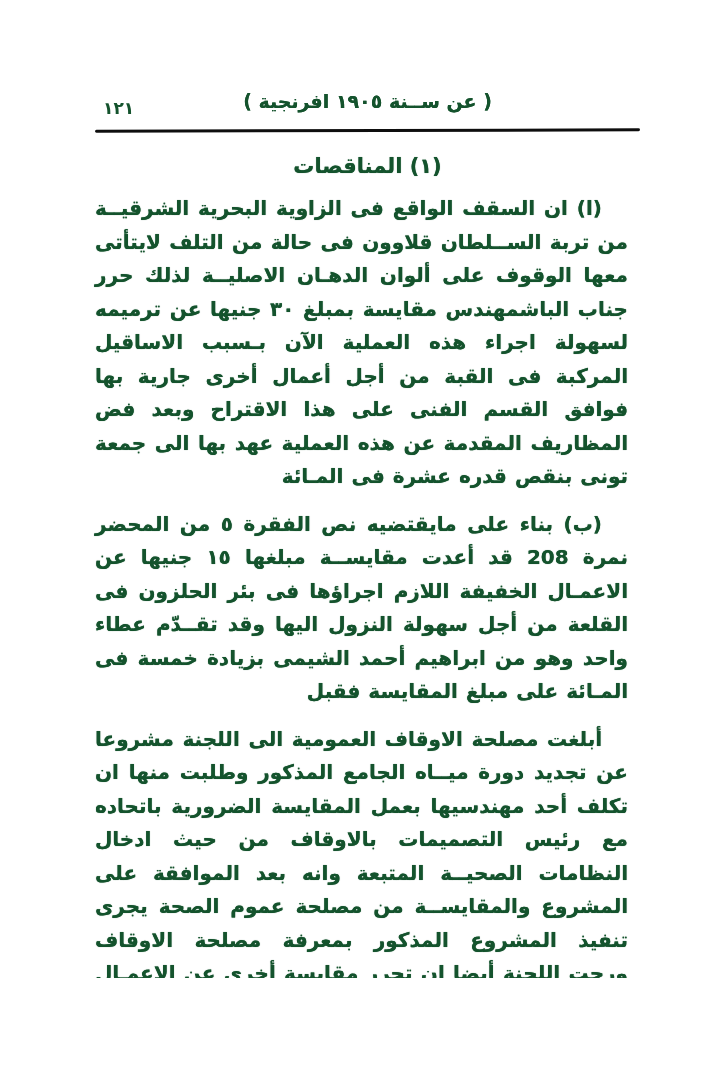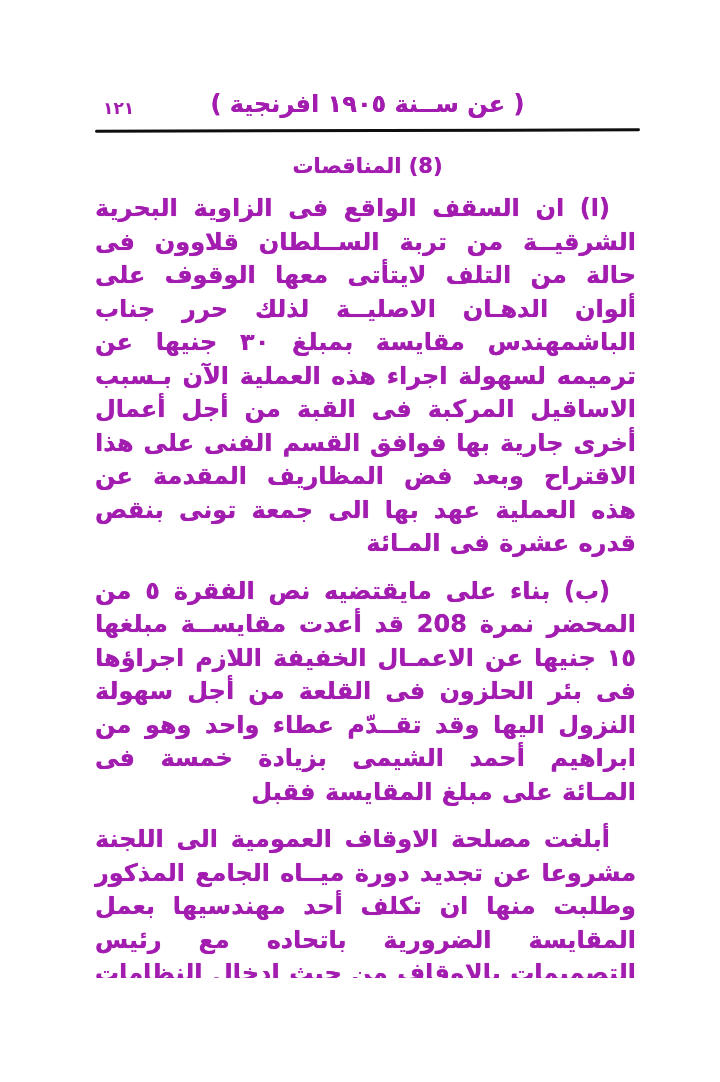--- a/index.html
+++ b/index.html
@@ -7,21 +7,21 @@
     padding: 0;
     background: #ffffff;
   }
   .page {
     position: relative;
     width: 720px;
     height: 978px;
     background: #ffffff;
     overflow: hidden;
     font-family: "DejaVu Sans", sans-serif;
-    color: #a21caf;
+    color: #14532d;
   }
   .content {
     position: absolute;
     top: 90px;
     left: 95px;
     right: 80px;
   }
   .header-row {
     position: relative;
     height: 36px;
@@ -31,21 +31,21 @@
     left: 8px;
     top: 8px;
     font-size: 17px;
     font-weight: bold;
     letter-spacing: 3px;
     direction: rtl;
   }
   .header-title {
     text-align: center;
     direction: rtl;
-    font-size: 24px;
+    font-size: 19px;
     font-weight: bold;
     text-shadow: 0 0 0.6px currentColor;
     white-space: nowrap;
   }
   .rule {
     height: 3px;
     background: #0e0e0e;
     border-radius: 2px;
     margin-top: 3px;
     transform: rotate(-0.15deg);
@@ -55,24 +55,24 @@
     text-align: center;
     direction: rtl;
     font-size: 21px;
     font-weight: bold;
     text-shadow: 0 0 0.7px currentColor;
   }
   .sec-heading.second {
     margin-top: 28px;
   }
   .para {
-    margin: 14px 4px 0 0;
+    margin: 14px 12px 0 0;
     direction: rtl;
     text-align: justify;
-    font-size: 24px;
+    font-size: 20px;
     font-weight: bold;
     line-height: 33.5px;
     text-indent: 26px;
     text-shadow: 0 0 0.7px currentColor;
     word-spacing: 1px;
   }
 </style>
 </head>
 <body>
 
@@ -80,21 +80,21 @@
   <div class="content">
 
     <div class="header-row">
       <span class="page-num">١٢١</span>
       <div class="header-title">( عن ســنة ١٩٠٥ افرنجية )</div>
     </div>
 
     <div class="rule"></div>
 
     <section>
-      <h2 class="sec-heading">(8) المناقصات</h2>
+      <h2 class="sec-heading">(١) المناقصات</h2>
       <p class="para">(ا) ان السقف الواقع فى الزاوية البحرية الشرقيــة من تربة الســلطان قلاوون فى حالة من التلف لايتأتى معها الوقوف على ألوان الدهـان الاصليــة لذلك حرر جناب الباشمهندس مقايسة بمبلغ ٣٠ جنيها عن ترميمه لسهولة اجراء هذه العملية الآن بـسبب الاساقيل المركبة فى القبة من أجل أعمال أخرى جارية بها فوافق القسم الفنى على هذا الاقتراح وبعد فض المظاريف المقدمة عن هذه العملية عهد بها الى جمعة تونى بنقص قدره عشرة فى المـائة</p>
       <p class="para">(ب) بناء على مايقتضيه نص الفقرة ٥ من المحضر نمرة 208 قد أعدت مقايســة مبلغها ١٥ جنيها عن الاعمـال الخفيفة اللازم اجراؤها فى بئر الحلزون فى القلعة من أجل سهولة النزول اليها وقد تقــدّم عطاء واحد وهو من ابراهيم أحمد الشيمى بزيادة خمسة فى المـائة على مبلغ المقايسة فقبل</p>
     </section>
 
     <section>
       <p class="para">أبلغت مصلحة الاوقاف العمومية الى اللجنة مشروعا عن تجديد دورة ميــاه الجامع المذكور وطلبت منها ان تكلف أحد مهندسيها بعمل المقايسة الضرورية باتحاده مع رئيس التصميمات بالاوقاف من حيث ادخال النظامات الصحيــة المتبعة وانه بعد الموافقة على المشروع والمقايســة من مصلحة عموم الصحة يجرى تنفيذ المشروع المذكور بمعرفة مصلحة الاوقاف ورجت اللجنة أيضا ان تحرر مقايسة أخرى عن الاعمـال التى تهمها فى جوانب الجامع المذكور القديمة التى تحيط بالميضأة حيث يوجد فى الجهة الغربية منه بجرى الساقية والميضأة حوش مملوء بالانقاض والردم لغاية ارتفاع سبعة أمتار فيخصص جانب من هذا الحوش للمرافق الصحية والباقى تقام عليه مبانى يستغل ريعها وطلبت ان يسلم اليها هاتان المقايستان لتعهد بالاعمـال المبينة فيهما الى مقاول واحد تسهيلا للعمل</p>
     </section>
 
   </div>
 </div>

